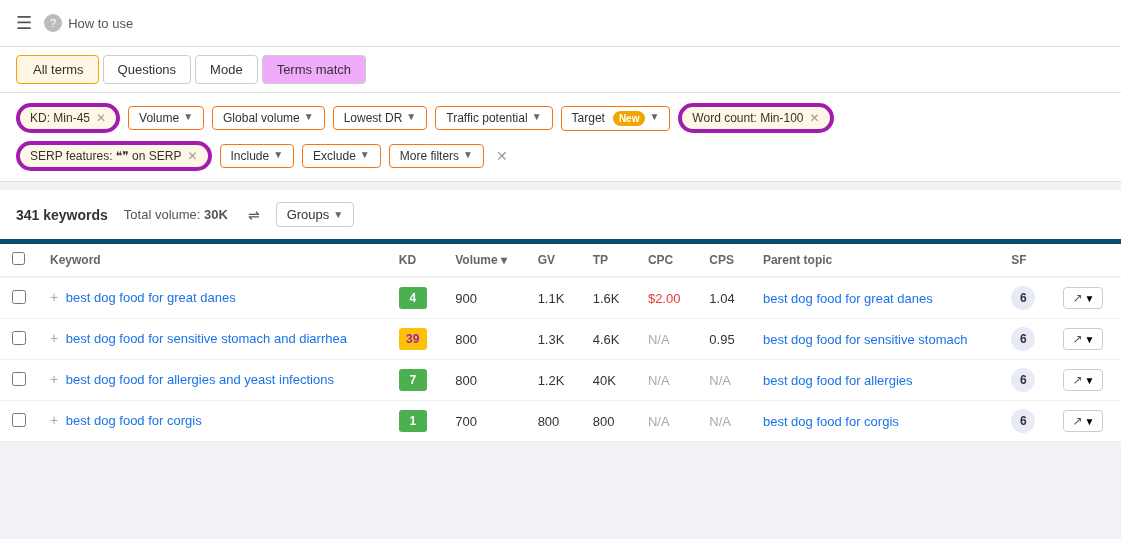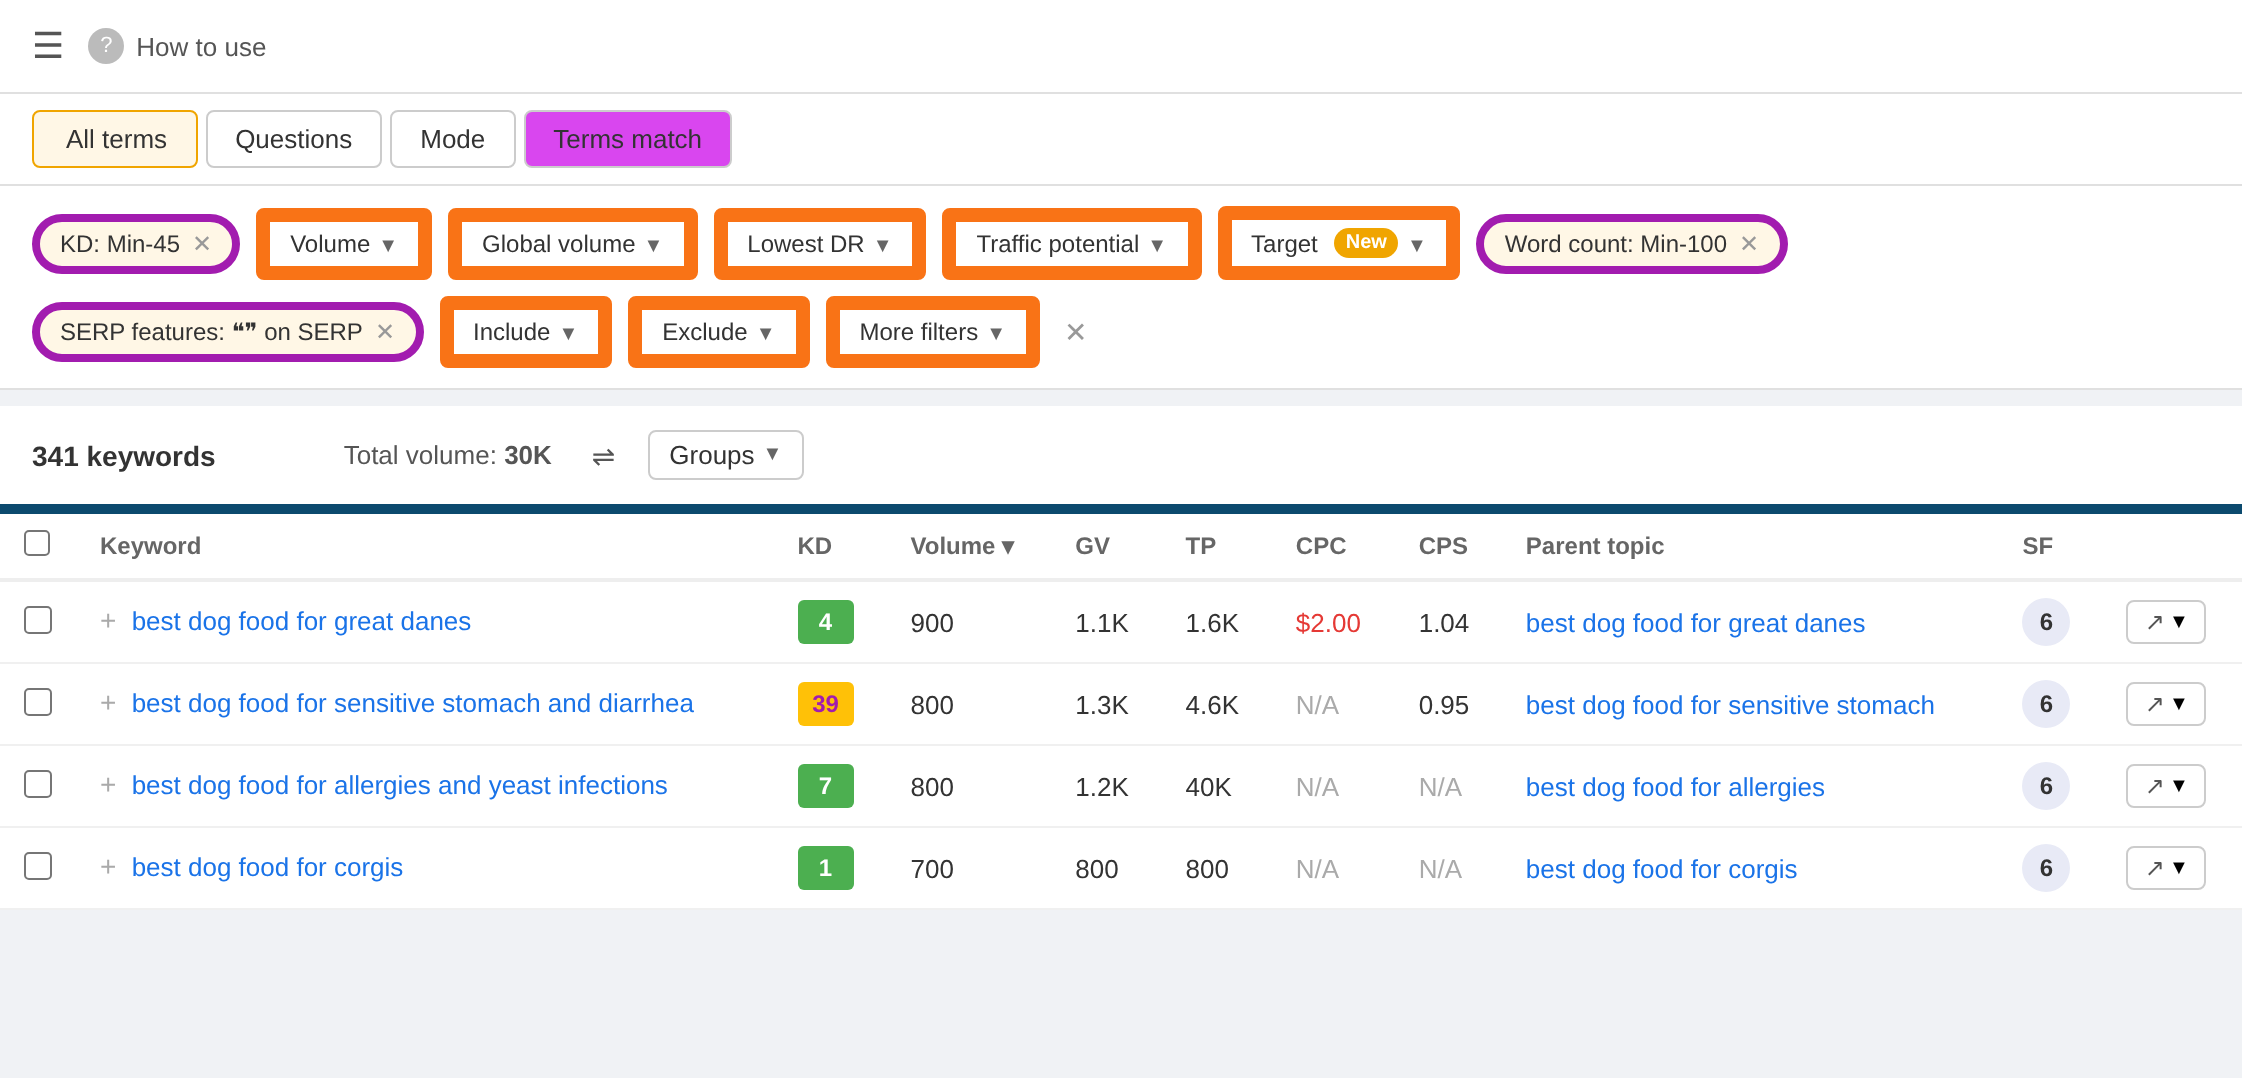--- a/index.html
+++ b/index.html
@@ -9,36 +9,36 @@
     .hamburger { font-size: 18px; margin-right: 12px; cursor: pointer; color: #555; }
     .page-title { font-size: 18px; font-weight: 700; margin-right: 12px; }
     .help-icon { display: inline-flex; align-items: center; justify-content: center; width: 18px; height: 18px; border-radius: 50%; background: #bbb; color: #fff; font-size: 11px; cursor: pointer; margin-right: 6px; }
     .how-to-use { color: #555; font-size: 13px; cursor: pointer; }
 
     .tabs-bar { display: flex; align-items: center; padding: 8px 16px; background: #fff; border-bottom: 1px solid #e0e0e0; gap: 4px; }
     .tab { padding: 6px 14px; border-radius: 4px; cursor: pointer; font-size: 13px; border: 1px solid transparent; }
     .tab-all { background: #fff7e6; border-color: #f0a500; color: #333; font-weight: 500; padding-left: 16px; }
     .tab-questions { background: #fff; border-color: #ccc; color: #333; }
     .tab-mode { background: #fff; border-color: #ccc; color: #333; }
-    .tab-terms { background: #d946ef; border-color: #ccc; color: #333; }
+    .tab-terms { background: #f0abfc; border-color: #ccc; color: #333; }
     .tab-phrase { background: #f0a500; border-color: #f0a500; color: #fff; font-weight: 500; }
 
     .filters-section { background: #fff; padding: 10px 16px; border-bottom: 1px solid #e0e0e0; display: flex; flex-direction: column; gap: 8px; }
     .filter-row { display: flex; align-items: center; gap: 8px; flex-wrap: wrap; }
     .filter-chip { display: inline-flex; align-items: center; gap: 6px; padding: 4px 10px; border-radius: 16px; border: 4px solid #a21caf; background: #fff7e6; font-size: 12px; color: #333; cursor: pointer; }
     .filter-chip .close { color: #999; cursor: pointer; font-size: 12px; }
-    .filter-btn { display: inline-flex; align-items: flex-end; gap: 4px; padding: 4px 10px; border-radius: 4px; border: 7px solid #f97316; background: #fff; font-size: 12px; color: #333; cursor: pointer; }
+    .filter-btn { display: inline-flex; align-items: flex-start; gap: 4px; padding: 4px 10px; border-radius: 4px; border: 1px solid #f97316; background: #fff; font-size: 12px; color: #333; cursor: pointer; }
     .filter-btn .arrow { font-size: 10px; color: #666; }
     .clear-icon { color: #999; cursor: pointer; font-size: 14px; margin-left: 4px; }
 
     .content-area { background: #fff; margin-top: 8px; }
     .summary-row { display: flex; align-items: center; padding: 12px 16px; gap: 16px; border-bottom: 5px solid #0c4a6e; }
     .summary-text { font-size: 14px; }
     .summary-text strong { font-weight: 700; }
-    .volume-text { color: #555; font-size: 13px; margin-left: 48px; }
+    .volume-text { color: #555; font-size: 13px; }
     .groups-btn { display: inline-flex; align-items: center; gap: 4px; padding: 4px 10px; border-radius: 4px; border: 1px solid #ccc; background: #fff; font-size: 13px; cursor: pointer; }
 
     table { width: 100%; border-collapse: collapse; }
     thead tr { border-bottom: 2px solid #eee; }
     th { padding: 8px 12px; text-align: left; font-size: 12px; color: #666; font-weight: 600; white-space: nowrap; }
     td { padding: 8px 12px; font-size: 13px; vertical-align: middle; border-bottom: 1px solid #f0f0f0; }
 
     .th-checkbox { width: 24px; }
 
     .row-checkbox { width: 14px; height: 14px; cursor: pointer; }

